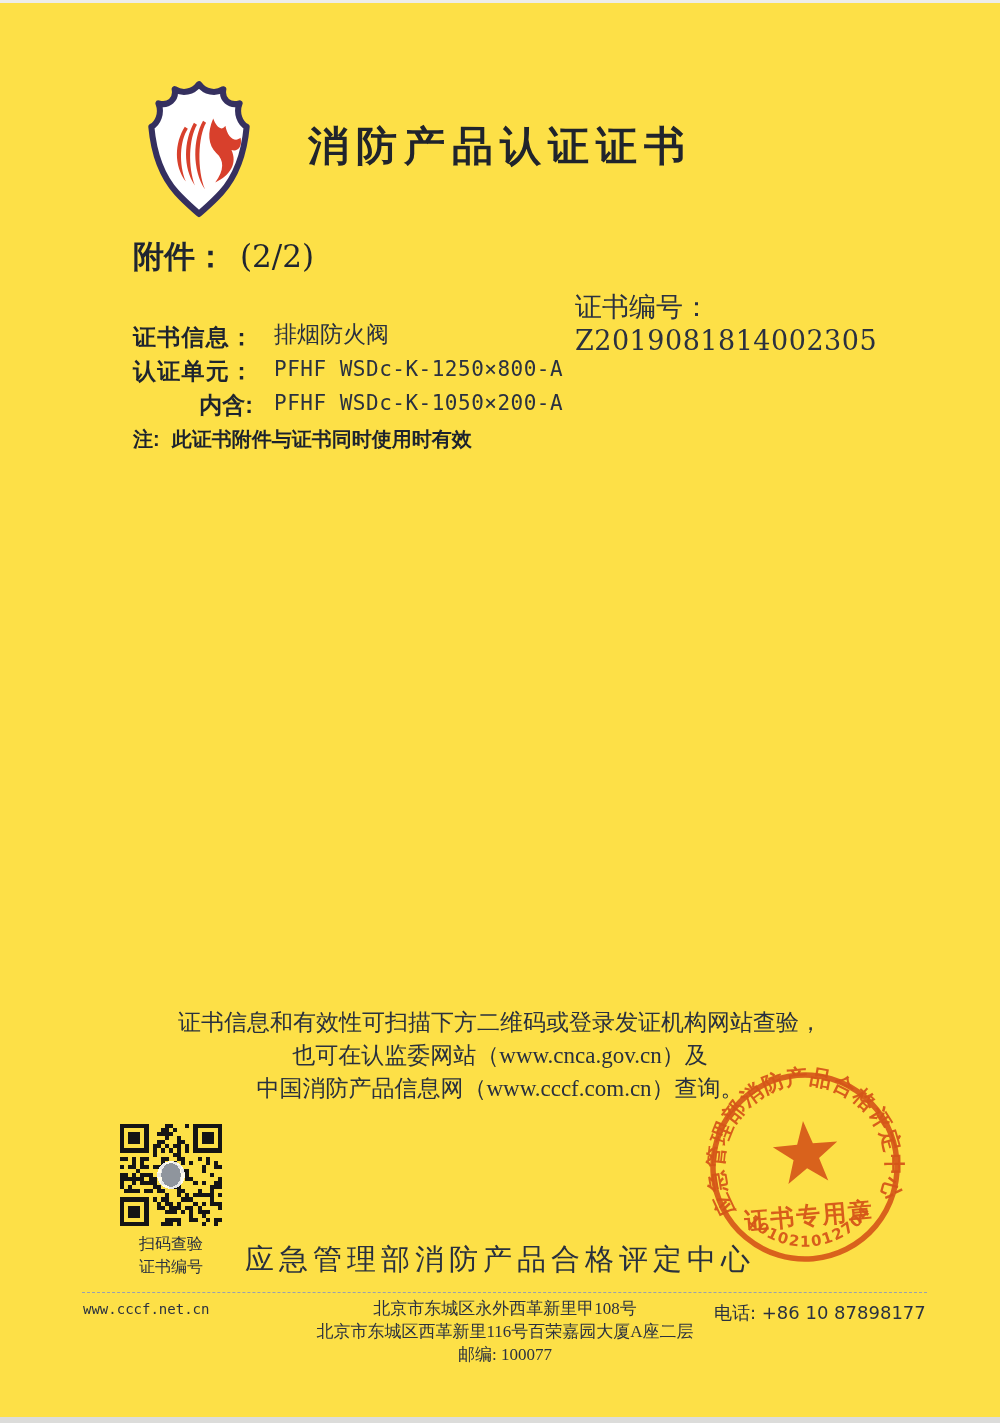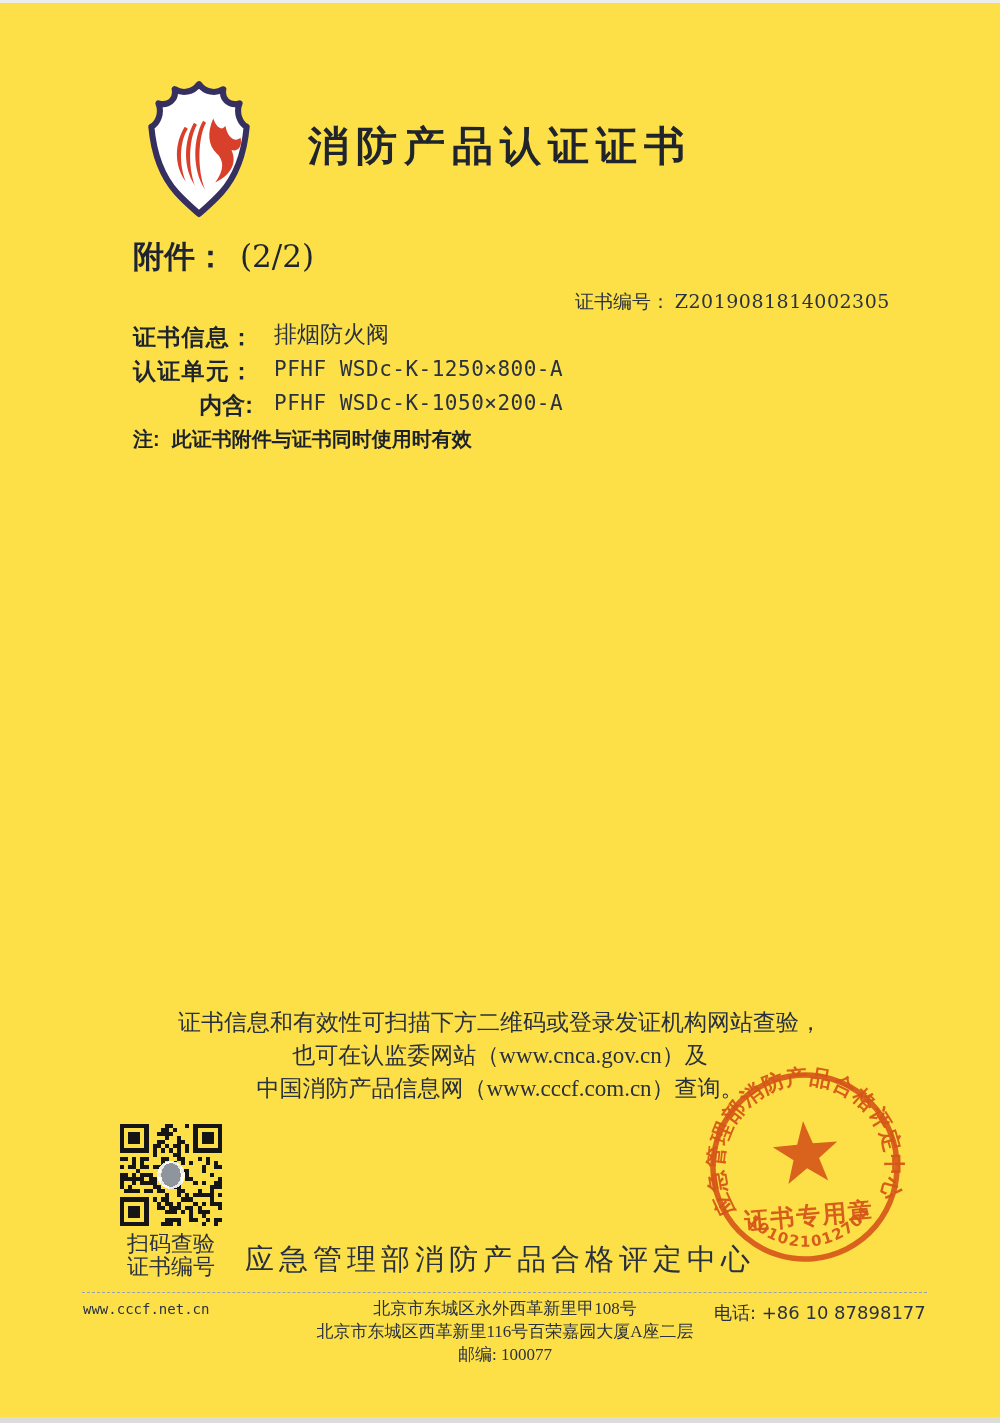--- a/index.html
+++ b/index.html
@@ -22,21 +22,21 @@
     font-family:"Liberation Sans", sans-serif;
     font-weight:600;font-size:41px;letter-spacing:7px;color:#20242c;
   }
 
   
   .attachment{position:absolute;left:133px;top:236px;font-size:31px;color:#1f2530;}
   .attachment .lab{font-weight:600;}
   .attachment .val{margin-left:14px;font-family:"DejaVu Serif", serif;}
 
   
-  .cert-number{position:absolute;left:575px;top:289px;font-size:19px;color:#2a3140;}
+  .cert-number{position:absolute;left:575px;top:289px;font-size:27px;color:#2a3140;}
   .cert-number .num{font-family:"DejaVu Serif", serif;letter-spacing:0.5px;}
 
   
   .fields{position:absolute;left:133px;top:318px;}
   .frow{height:34px;line-height:34px;white-space:nowrap;}
   .flabel{
     display:inline-block;width:120px;
     font-family:"Liberation Sans", sans-serif;
     font-weight:bold;font-size:23px;color:#1e242f;
     text-align:justify;text-align-last:justify;
@@ -51,21 +51,21 @@
 
   
   .verify{
     position:absolute;left:0;top:1006px;width:1000px;
     text-align:center;font-size:23px;line-height:33px;color:#29303e;
   }
 
   
   .qr-wrap{position:absolute;left:120px;top:1124px;width:102px;}
   .qr-box{width:102px;height:102px;}
-  .qr-caption{margin-top:6px;text-align:center;font-size:22px;line-height:23px;color:#2a3140;}
+  .qr-caption{margin-top:6px;text-align:center;font-size:16px;line-height:23px;color:#2a3140;}
 
   
   .stamp{
     position:absolute;left:690px;top:1052px;width:230px;height:230px;
     opacity:0.88;mix-blend-mode:multiply;
     transform:rotate(-5deg);
   }
 
   
   .issuer{

